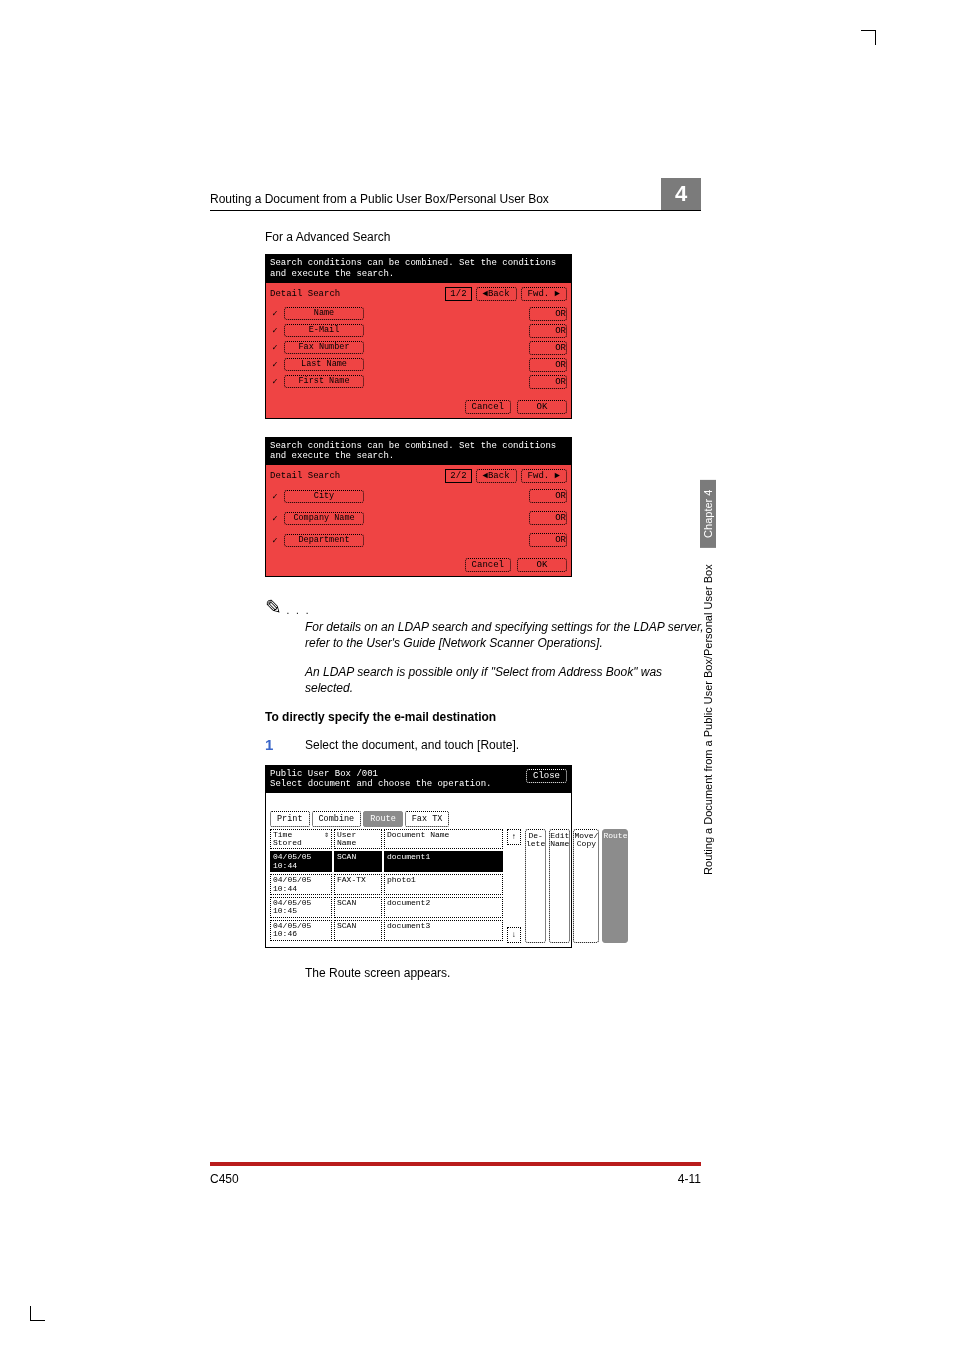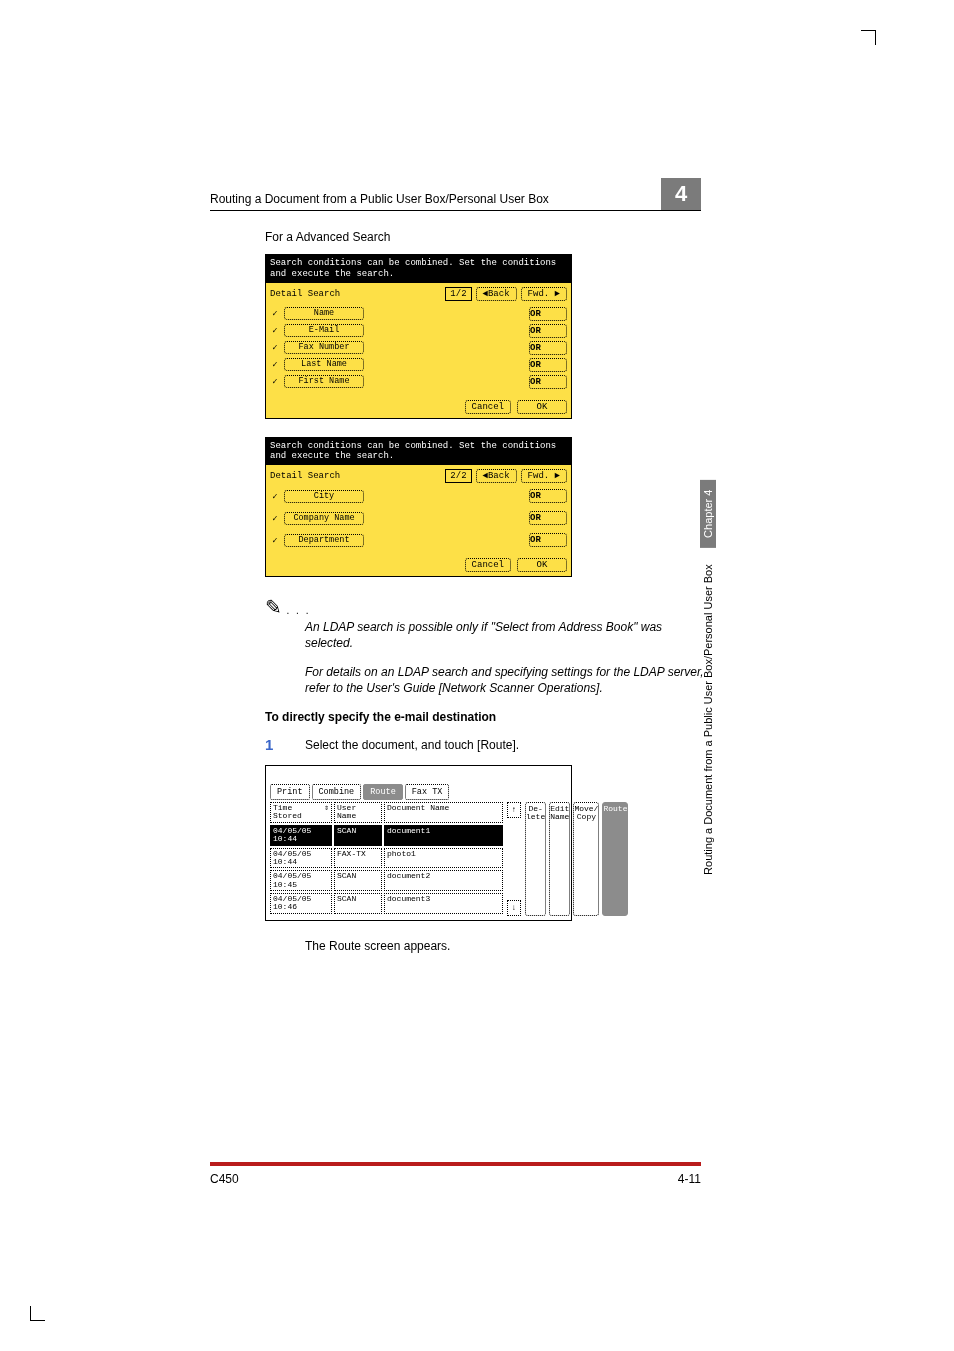--- a/index.html
+++ b/index.html
@@ -57,21 +57,21 @@
     top: 230px;
     left: 265px;
     width: 440px;
   }
   .sub-caption {
     font-size: 12px;
     margin: 0 0 10px 0;
   }
   .panel {
     border: 1px solid #000;
-    background: #fde047;
+    background: #ef4444;
     width: 305px;
     font-family: "Courier New", monospace;
     font-size: 9px;
     margin-bottom: 18px;
   }
   .panel-instr {
     background: #000;
     color: #fff;
     padding: 3px 4px;
     font-size: 9px;
@@ -112,23 +112,22 @@
     text-align: center;
     border-radius: 3px;
     font-size: 8.5px;
     line-height: 1.1;
   }
   .field-gap { flex: 1; }
   .or-btn {
     border: 1px dotted #000;
     padding: 1px 0;
     width: 36px;
-    text-align: left;
+    text-align: right;
     border-radius: 3px;
-    font-weight: bold;
   }
   .panel-foot {
     display: flex;
     justify-content: flex-end;
     gap: 6px;
     padding: 4px;
     align-items: center;
   }
   .note-icon {
     font-size: 20px;
@@ -392,32 +391,39 @@
           </div>
       </div>
       <div class="panel-foot">
         <span class="dotbtn">Cancel</span>
         <span class="dotbtn" style="width:36px;text-align:center">OK</span>
       </div>
     </div>
 
     <div class="note-icon">✎<span class="dots-after"> . . .</span></div>
     <div class="reminder-block">
+      <p class="italic-body">For details on an LDAP search and specifying settings for the LDAP server, refer to the User's Guide [Network Scanner Operations].</p>
       <p class="italic-body">An LDAP search is possible only if "Select from Address Book" was selected.</p>
-      <p class="italic-body">For details on an LDAP search and specifying settings for the LDAP server, refer to the User's Guide [Network Scanner Operations].</p>
     </div>
 
     <p class="section-head">To directly specify the e-mail destination</p>
 
     <div class="step-row">
       <div class="step-num">1</div>
       <div class="step-text">Select the document, and touch [Route].</div>
     </div>
 
     <div class="route-panel">
+      <div class="rp-top">
+        <div class="rp-top-left">
+          <div>Public User Box  /001</div>
+          <div>Select document and choose the operation.</div>
+        </div>
+        <span class="close-btn">Close</span>
+      </div>
       <div class="rp-tabs">
         <span class="tab">Print</span>
         <span class="tab">Combine</span>
         <span class="tab active">Route</span>
         <span class="tab">Fax TX</span>
       </div>
       <div class="rp-grid">
         <div class="rp-table">
           <div class="rp-th">
             <div class="col-ts">

